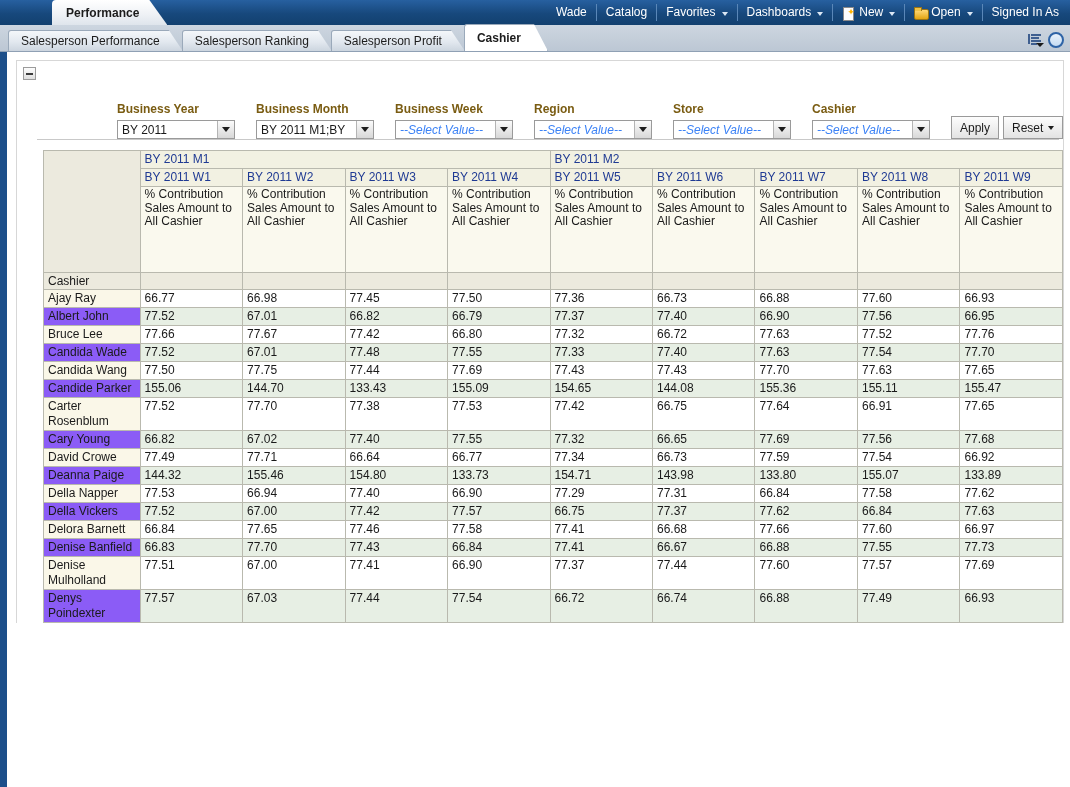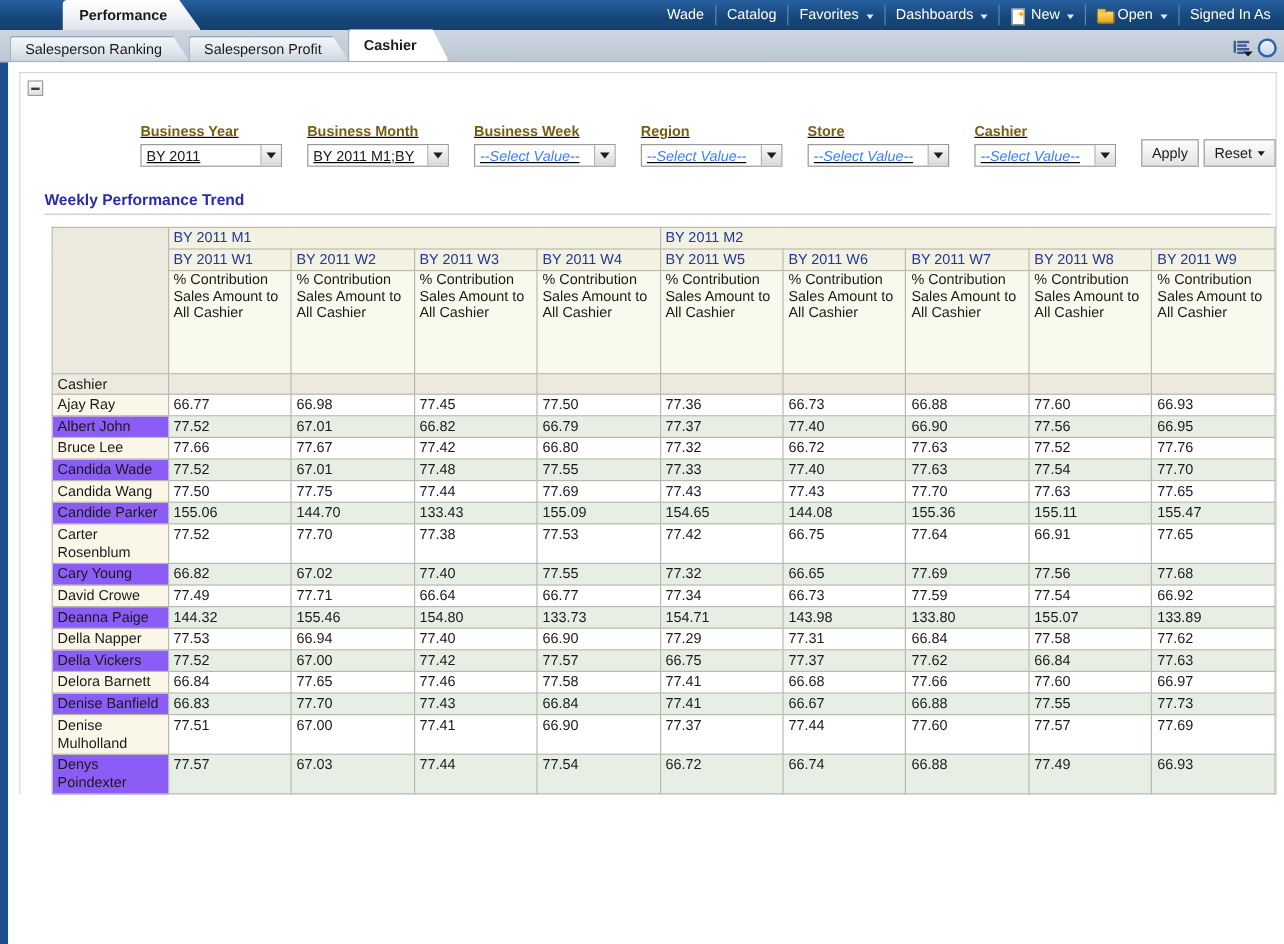--- a/index.html
+++ b/index.html
@@ -192,21 +192,20 @@
 
   
   .prompts {
     display: flex;
     align-items: flex-end;
     padding: 22px 0 0 100px;
     gap: 0;
   }
   .prompt {
     margin-right: 21px;
-    text-decoration: underline;
   }
   .prompt-label {
     font-size: 12px;
     font-weight: bold;
     color: #7a5c12;
     margin-bottom: 4px;
     white-space: nowrap;
   }
   .dropdown {
     width: 118px;
@@ -350,20 +349,23 @@
     </div>
     <div class="gnav-item">
       <span>Signed In As</span>
       <span class="signed-user">ordm</span>
     </div>
   </div>
 </div>
 
 <div class="tabstrip">
   <div class="ptab">
+    <span>Salesperson Performance</span>
+  </div>
+  <div class="ptab">
     <span>Salesperson Ranking</span>
   </div>
   <div class="ptab">
     <span>Salesperson Profit</span>
   </div>
   <div class="ptab active">
     <span>Cashier</span>
   </div>
   <div class="tabstrip-tools">
     <span class="ico-listmenu">
@@ -437,21 +439,20 @@
             <span>Apply</span>
           </div>
           <div class="btn">
             <span>Reset</span>
             <span class="caret-dark"></span>
           </div>
         </div>
 
       </div>
 
-      <div class="report-title">Weekly Performance Trend</div>
       <div class="title-rule"></div>
 
       <div class="tablewrap">
         <table class="pivot">
           <colgroup id="pivot-cols">
               <col class="col-name">
               <col class="col-data">
               <col class="col-data">
               <col class="col-data">
               <col class="col-data">

